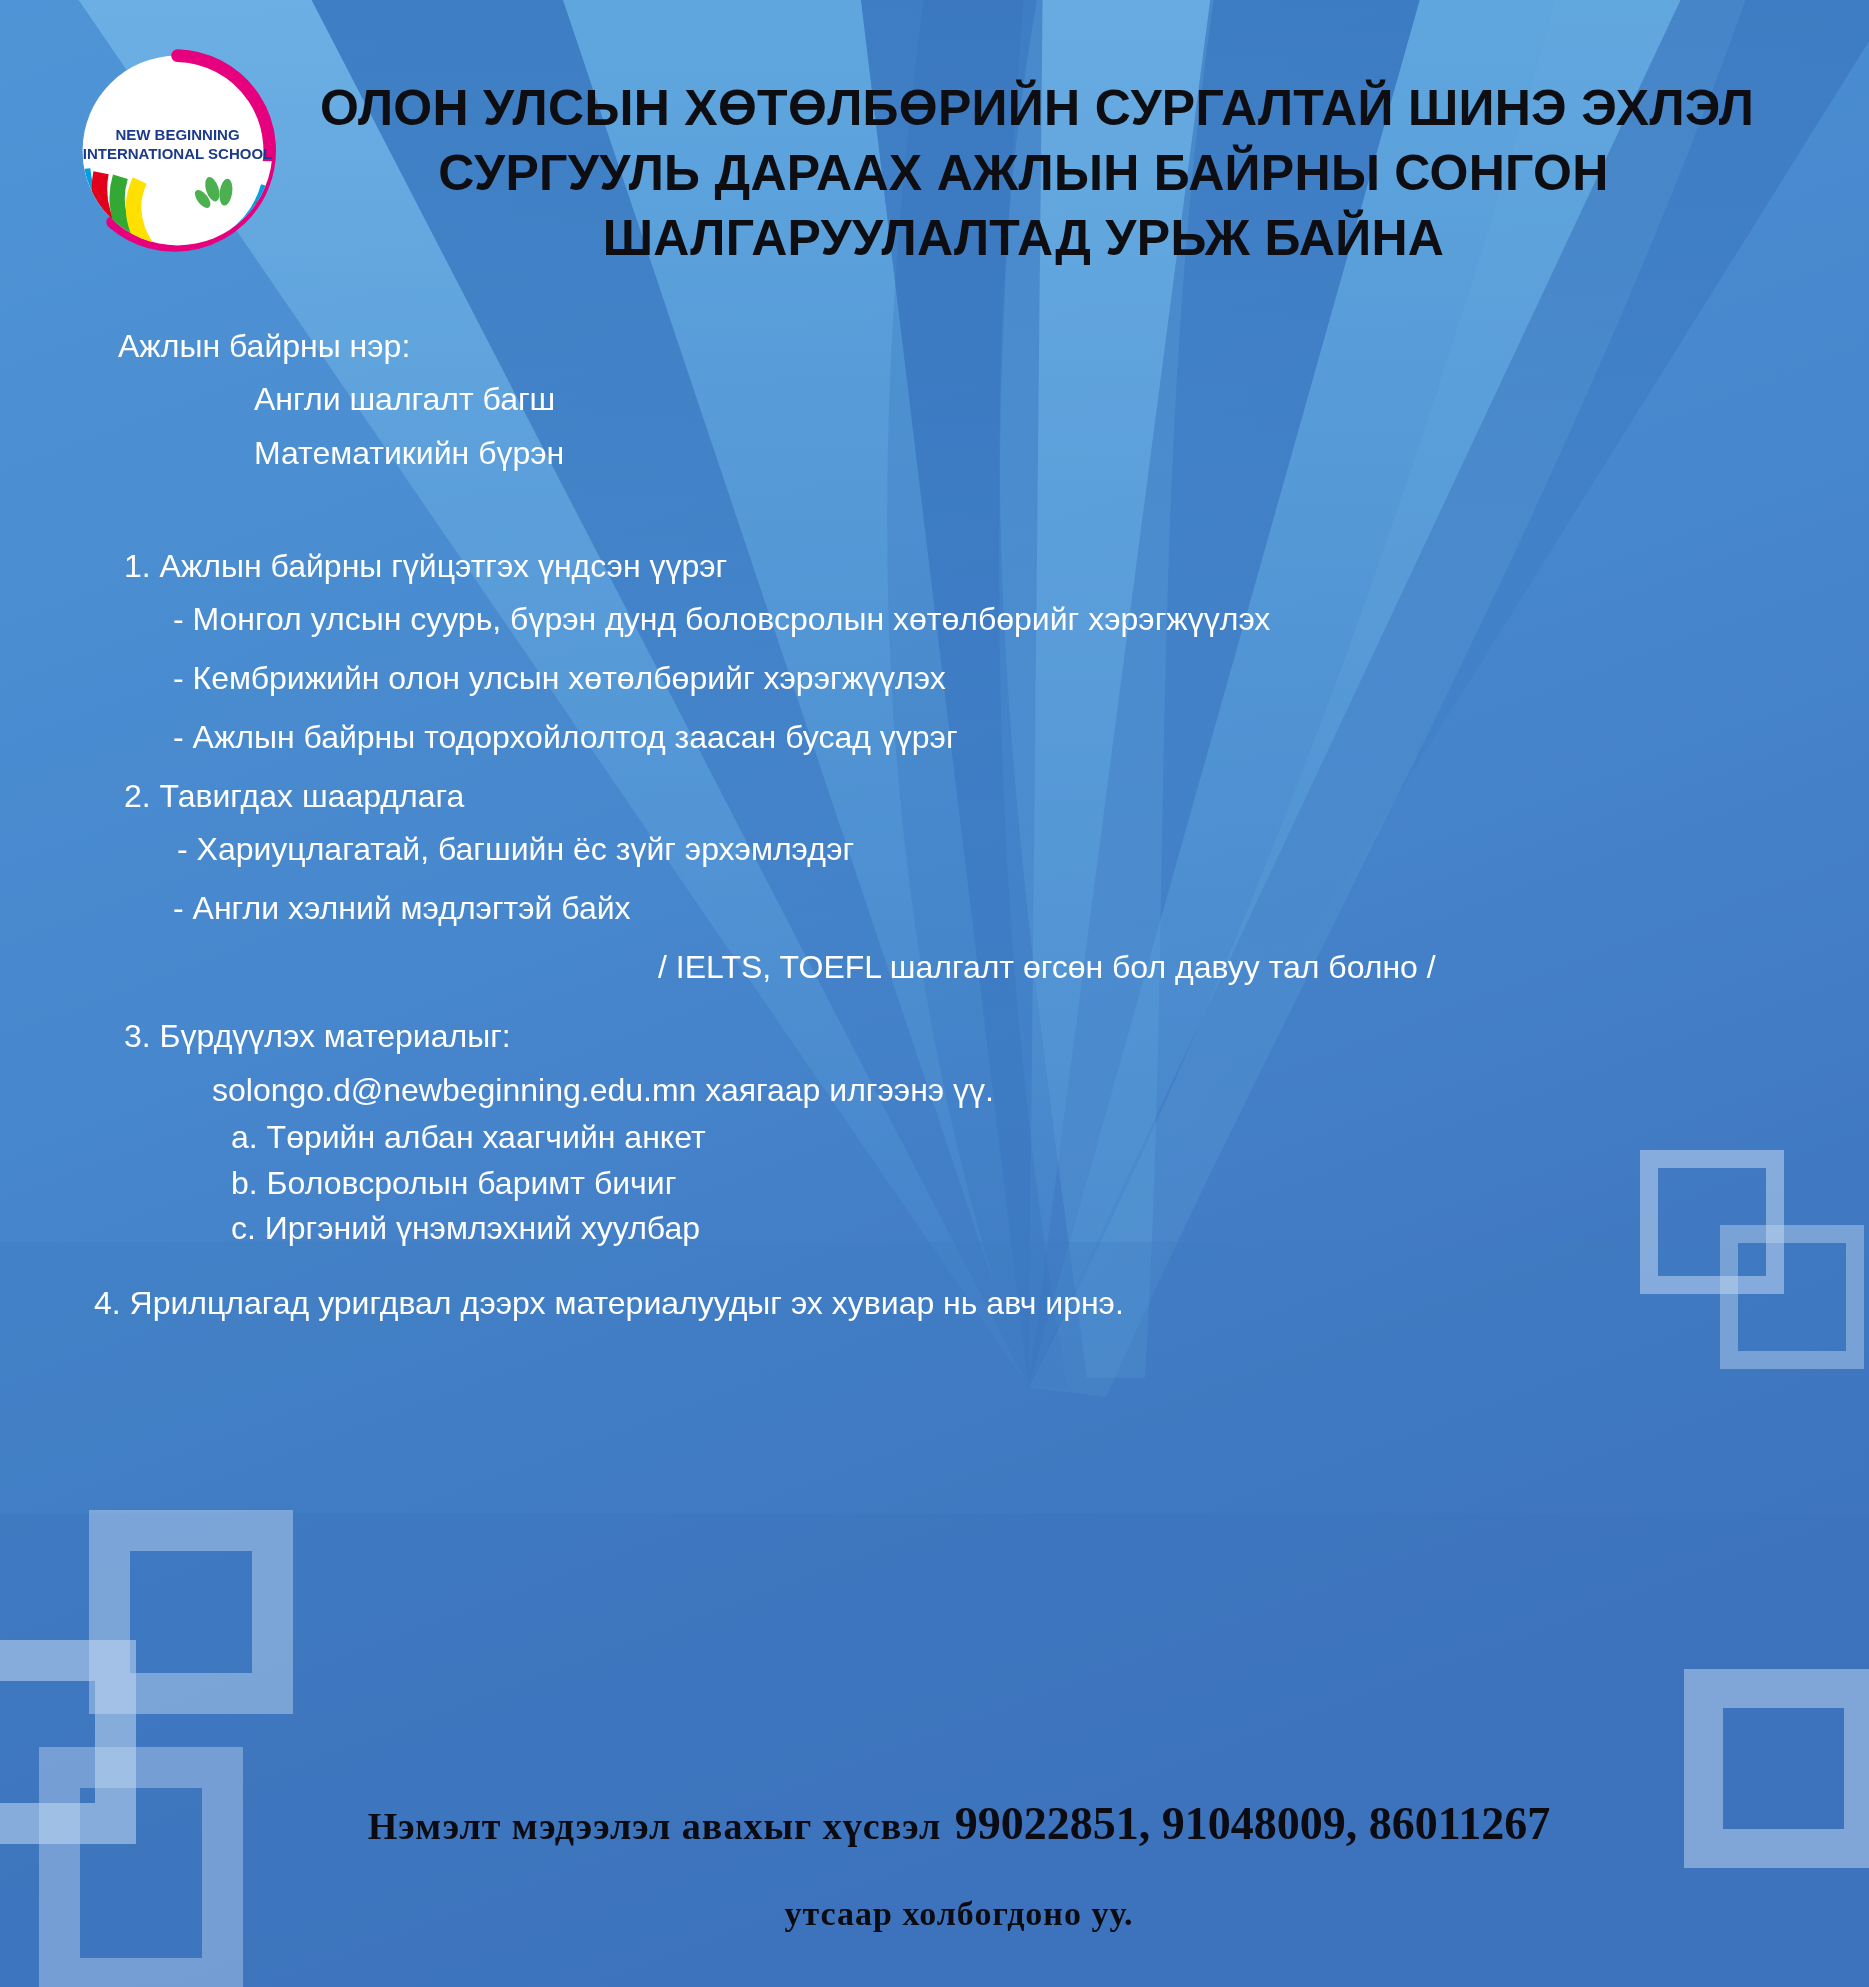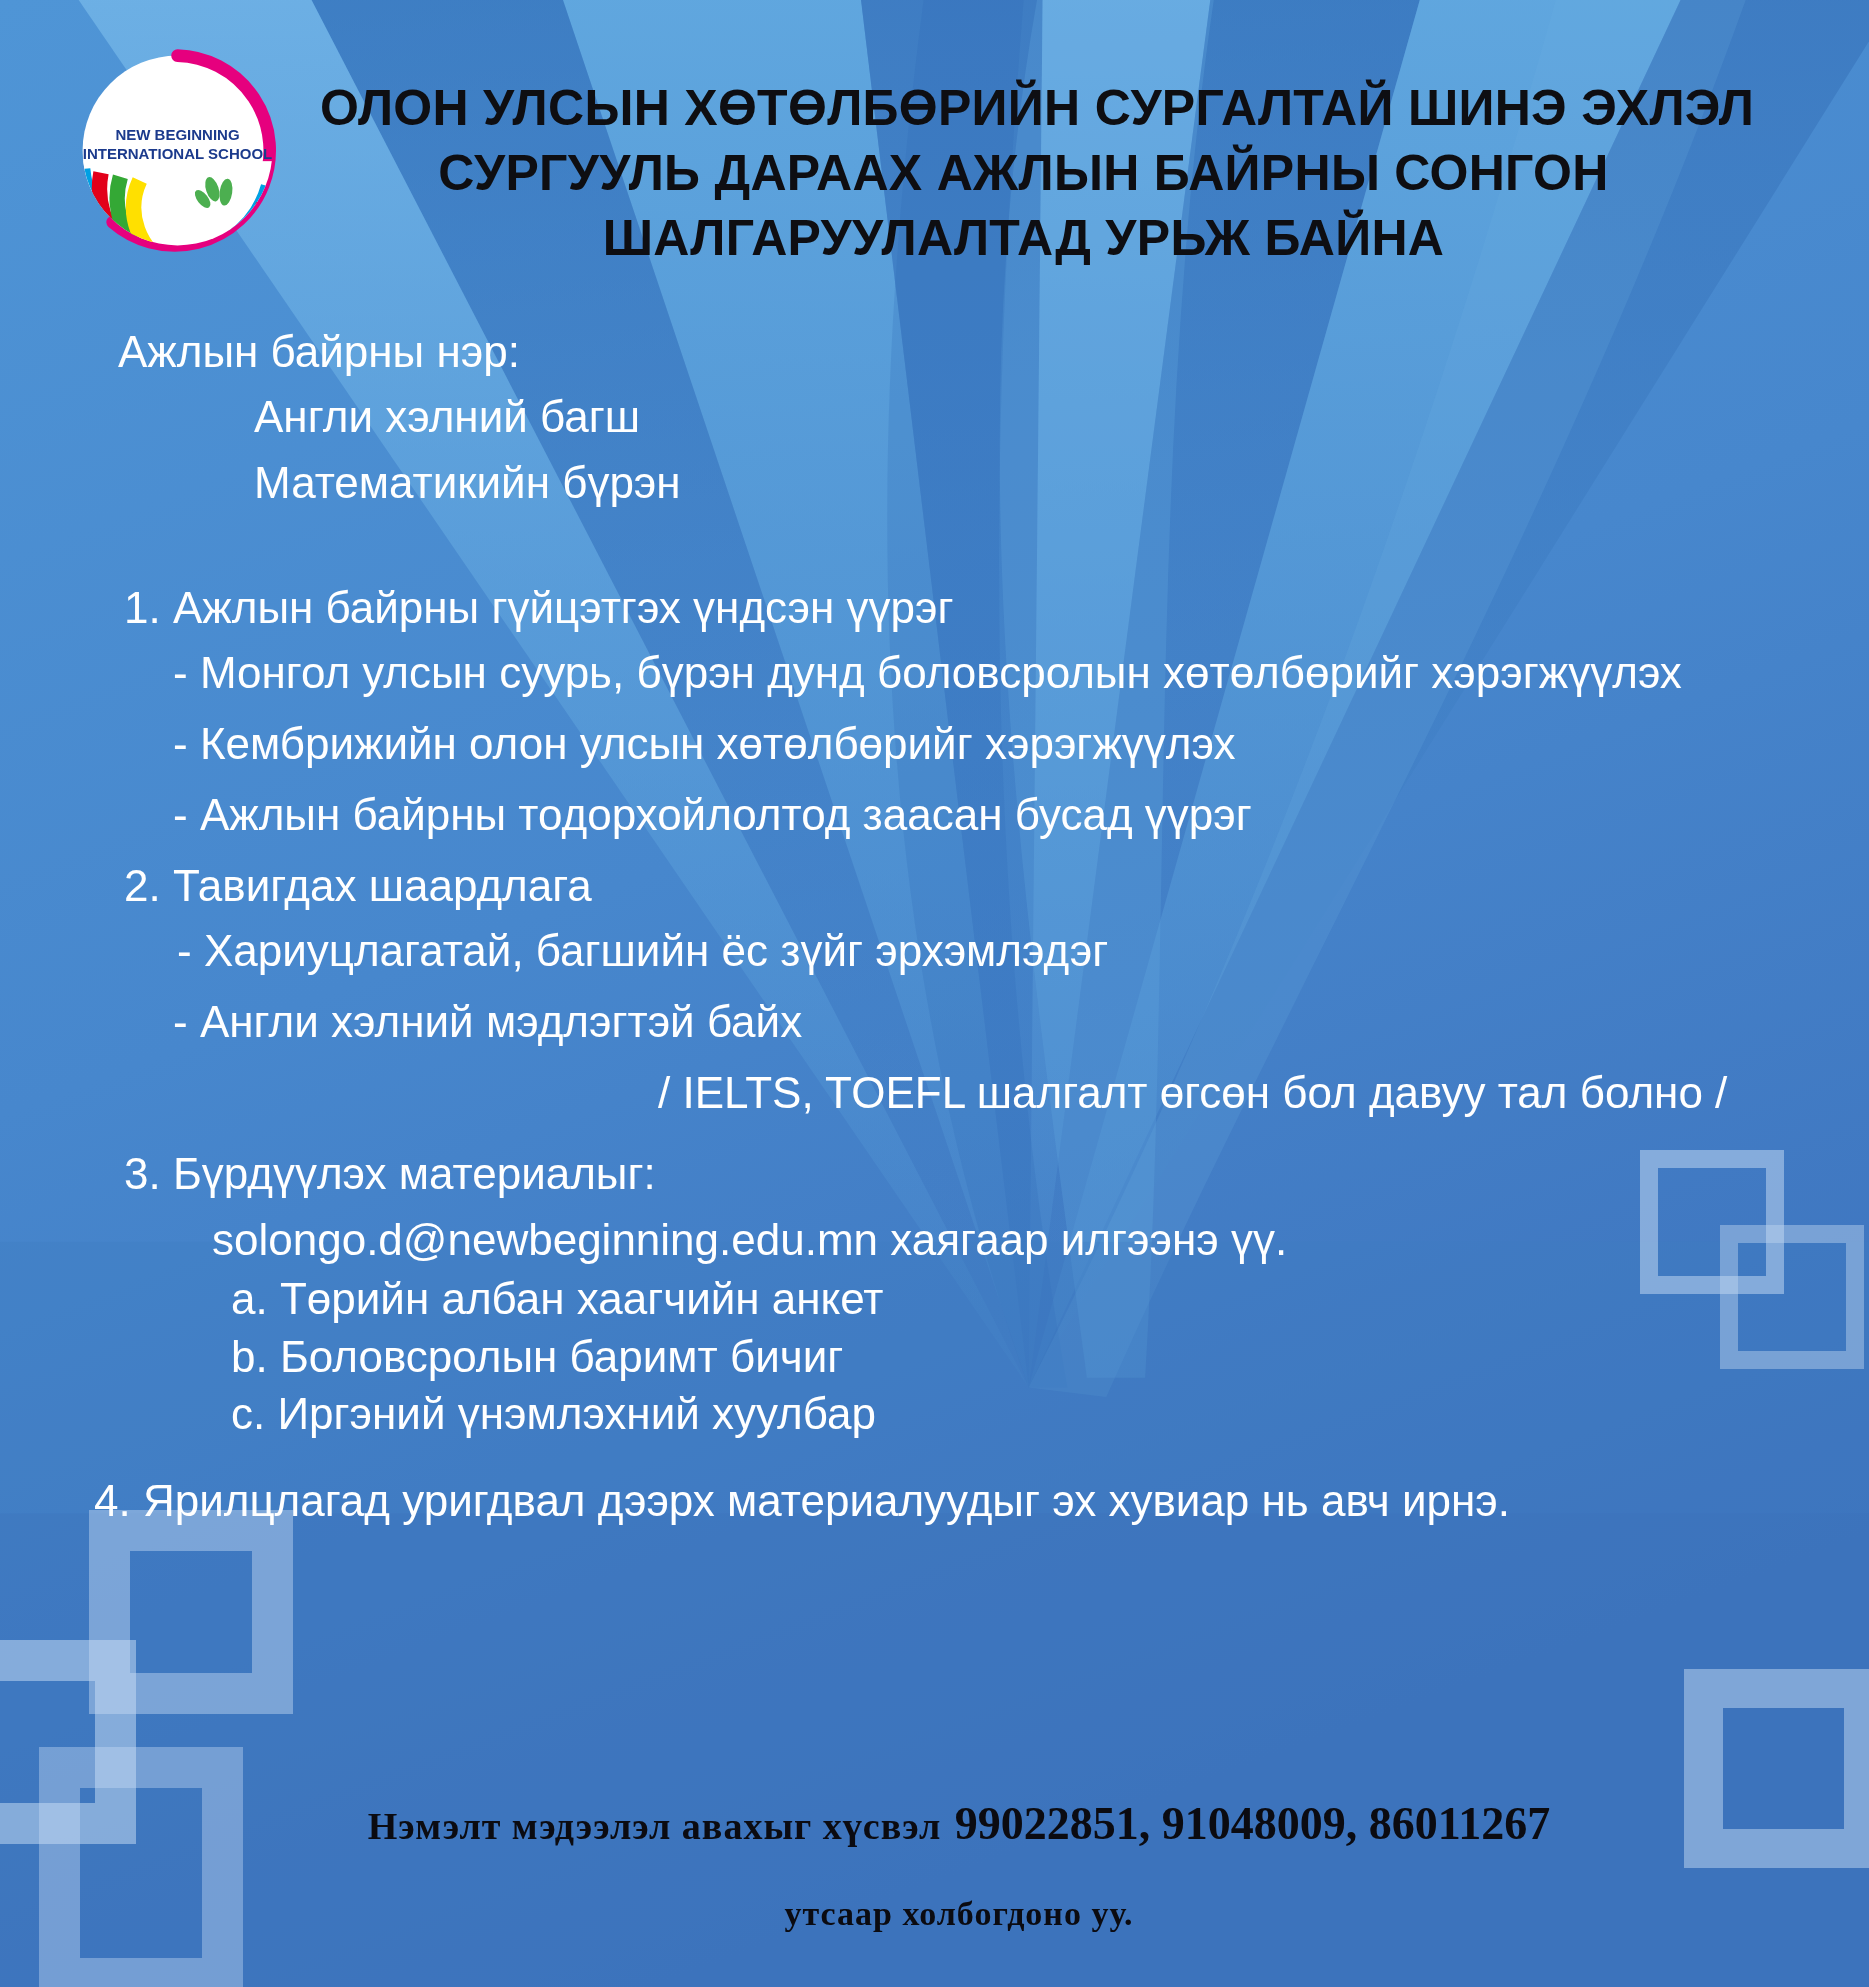--- a/index.html
+++ b/index.html
@@ -64,21 +64,21 @@
     left: 0;
     top: 330px;
     width: 1870px;
     color: #ffffff;
     font-size: 40px;
     line-height: 1.0;
   }
   .line {
     white-space: nowrap;
     color: #ffffff;
-    font-size: 44px;
+    font-size: 32px;
   }
 
   .l-jobtitle   { margin-left: 118px;  margin-bottom: 21.3px; }
   .l-job        { margin-left: 254px;  margin-bottom: 21.3px; }
   .l-sec        { margin-left: 124px;  margin-bottom: 21.3px; }
   .l-dash       { margin-left: 173px;  margin-bottom: 27px; }
   .l-dash2      { margin-left: 177px;  margin-bottom: 27px; }
   .l-ielts      { margin-left: 658px;  margin-bottom: 21.3px; }
   .l-email      { margin-left: 212px;  margin-bottom: 15.5px; }
   .l-abc        { margin-left: 231px;  margin-bottom: 13.6px; }
@@ -212,21 +212,21 @@
 
   <div class="header">
     <span class="hline">ОЛОН УЛСЫН ХӨТӨЛБӨРИЙН СУРГАЛТАЙ ШИНЭ ЭХЛЭЛ</span>
     <span class="hline">СУРГУУЛЬ ДАРААХ АЖЛЫН БАЙРНЫ СОНГОН</span>
     <span class="hline">ШАЛГАРУУЛАЛТАД УРЬЖ БАЙНА</span>
   </div>
 
   <div class="body-text">
 
     <div class="line l-jobtitle">Ажлын байрны нэр:</div>
-    <div class="line l-job">Англи хэлний багш</div>
+    <div class="line l-job">Англи шалгалт багш</div>
     <div class="line l-job">Математикийн бүрэн</div>
 
     <div class="gap-lg"></div>
 
     <div class="line l-sec">1. Ажлын байрны гүйцэтгэх үндсэн үүрэг</div>
     <div class="line l-dash">- Монгол улсын суурь, бүрэн дунд боловсролын хөтөлбөрийг хэрэгжүүлэх</div>
     <div class="line l-dash">- Кембрижийн олон улсын хөтөлбөрийг хэрэгжүүлэх</div>
     <div class="line l-dash">- Ажлын байрны тодорхойлолтод заасан бусад үүрэг</div>
 
     <div class="line l-sec">2. Тавигдах шаардлага</div>

